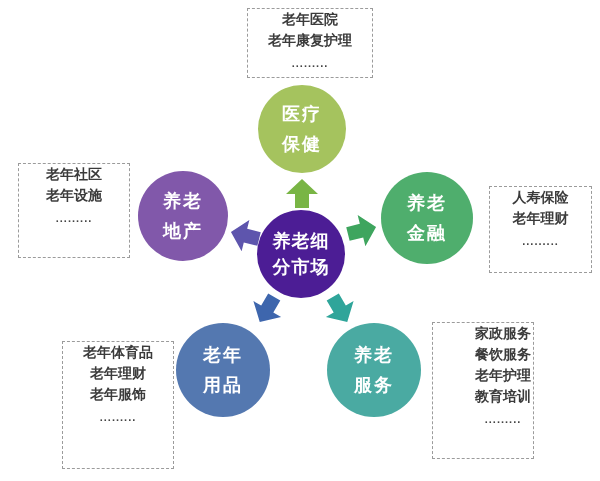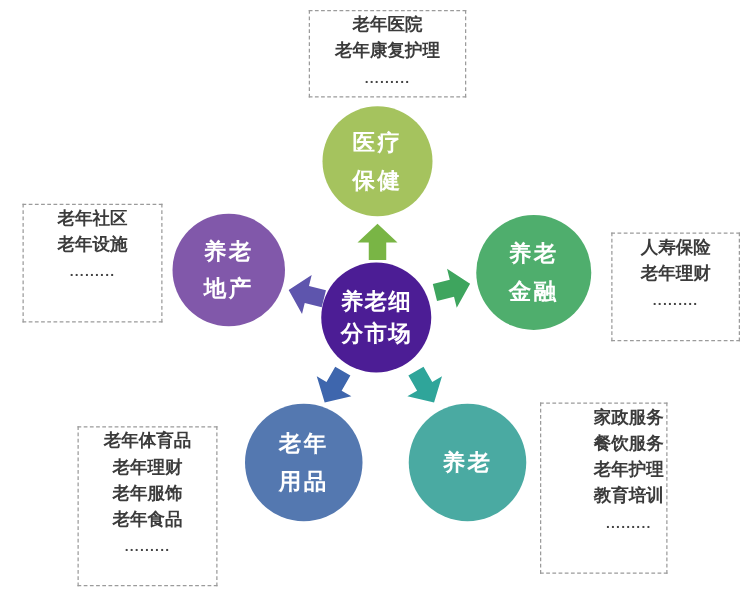--- a/index.html
+++ b/index.html
@@ -88,21 +88,20 @@
       <li>老年设施</li>
       <li class="dots">.........</li>
     </ul>
   </div>
 
   <div class="box" style="left:62px; top:341px; width:112px; height:128px;">
     <ul>
       <li>老年体育品</li>
       <li>老年理财</li>
       <li>老年服饰</li>
-      <li>老年食品</li>
       <li class="dots">.........</li>
     </ul>
   </div>
 
   <div class="box" style="left:432px; top:322px; width:102px; height:137px;padding-left:40px;">
     <ul>
       <li>家政服务</li>
       <li>餐饮服务</li>
       <li>老年护理</li>
       <li>教育培训</li>
@@ -118,27 +117,28 @@
   <div class="circle node" style="left: 381px; top: 172px; width: 92px; height: 92px; background-color: rgb(79, 174, 109);">
     <span class="ln">养老</span>
     <span class="ln">金融</span>
   </div>
 
   <div class="circle node" style="left: 138px; top: 171px; width: 90px; height: 90px; background-color: rgb(129, 88, 170);">
     <span class="ln">养老</span>
     <span class="ln">地产</span>
   </div>
 
-  <div class="circle node" style="left: 196px; top: 323px; width: 94px; height: 94px; background-color: rgb(84, 120, 176);">
+  <div class="circle node" style="left: 176px; top: 323px; width: 94px; height: 94px; background-color: rgb(84, 120, 176);">
     <span class="ln">老年</span>
     <span class="ln">用品</span>
   </div>
 
   <div class="circle node" style="left: 327px; top: 323px; width: 94px; height: 94px; background-color: rgb(74, 170, 162);">
     <span class="ln">养老</span>
+    <span class="ln">服务</span>
   </div>
 
   <div class="circle center-node" style="left: 257px; top: 210px; width: 88px; height: 88px; background-color: #4c1d95;">
     <span class="ln">养老细</span>
     <span class="ln">分市场</span>
   </div>
 
   <svg class="arrow" style="left:285px; top:178px;" width="34" height="31" viewBox="0 0 34 31">
     <path d="M17 1 L33 16 L24 16 L24 30 L10 30 L10 16 L1 16 Z" fill="#79b545"></path>
   </svg>

